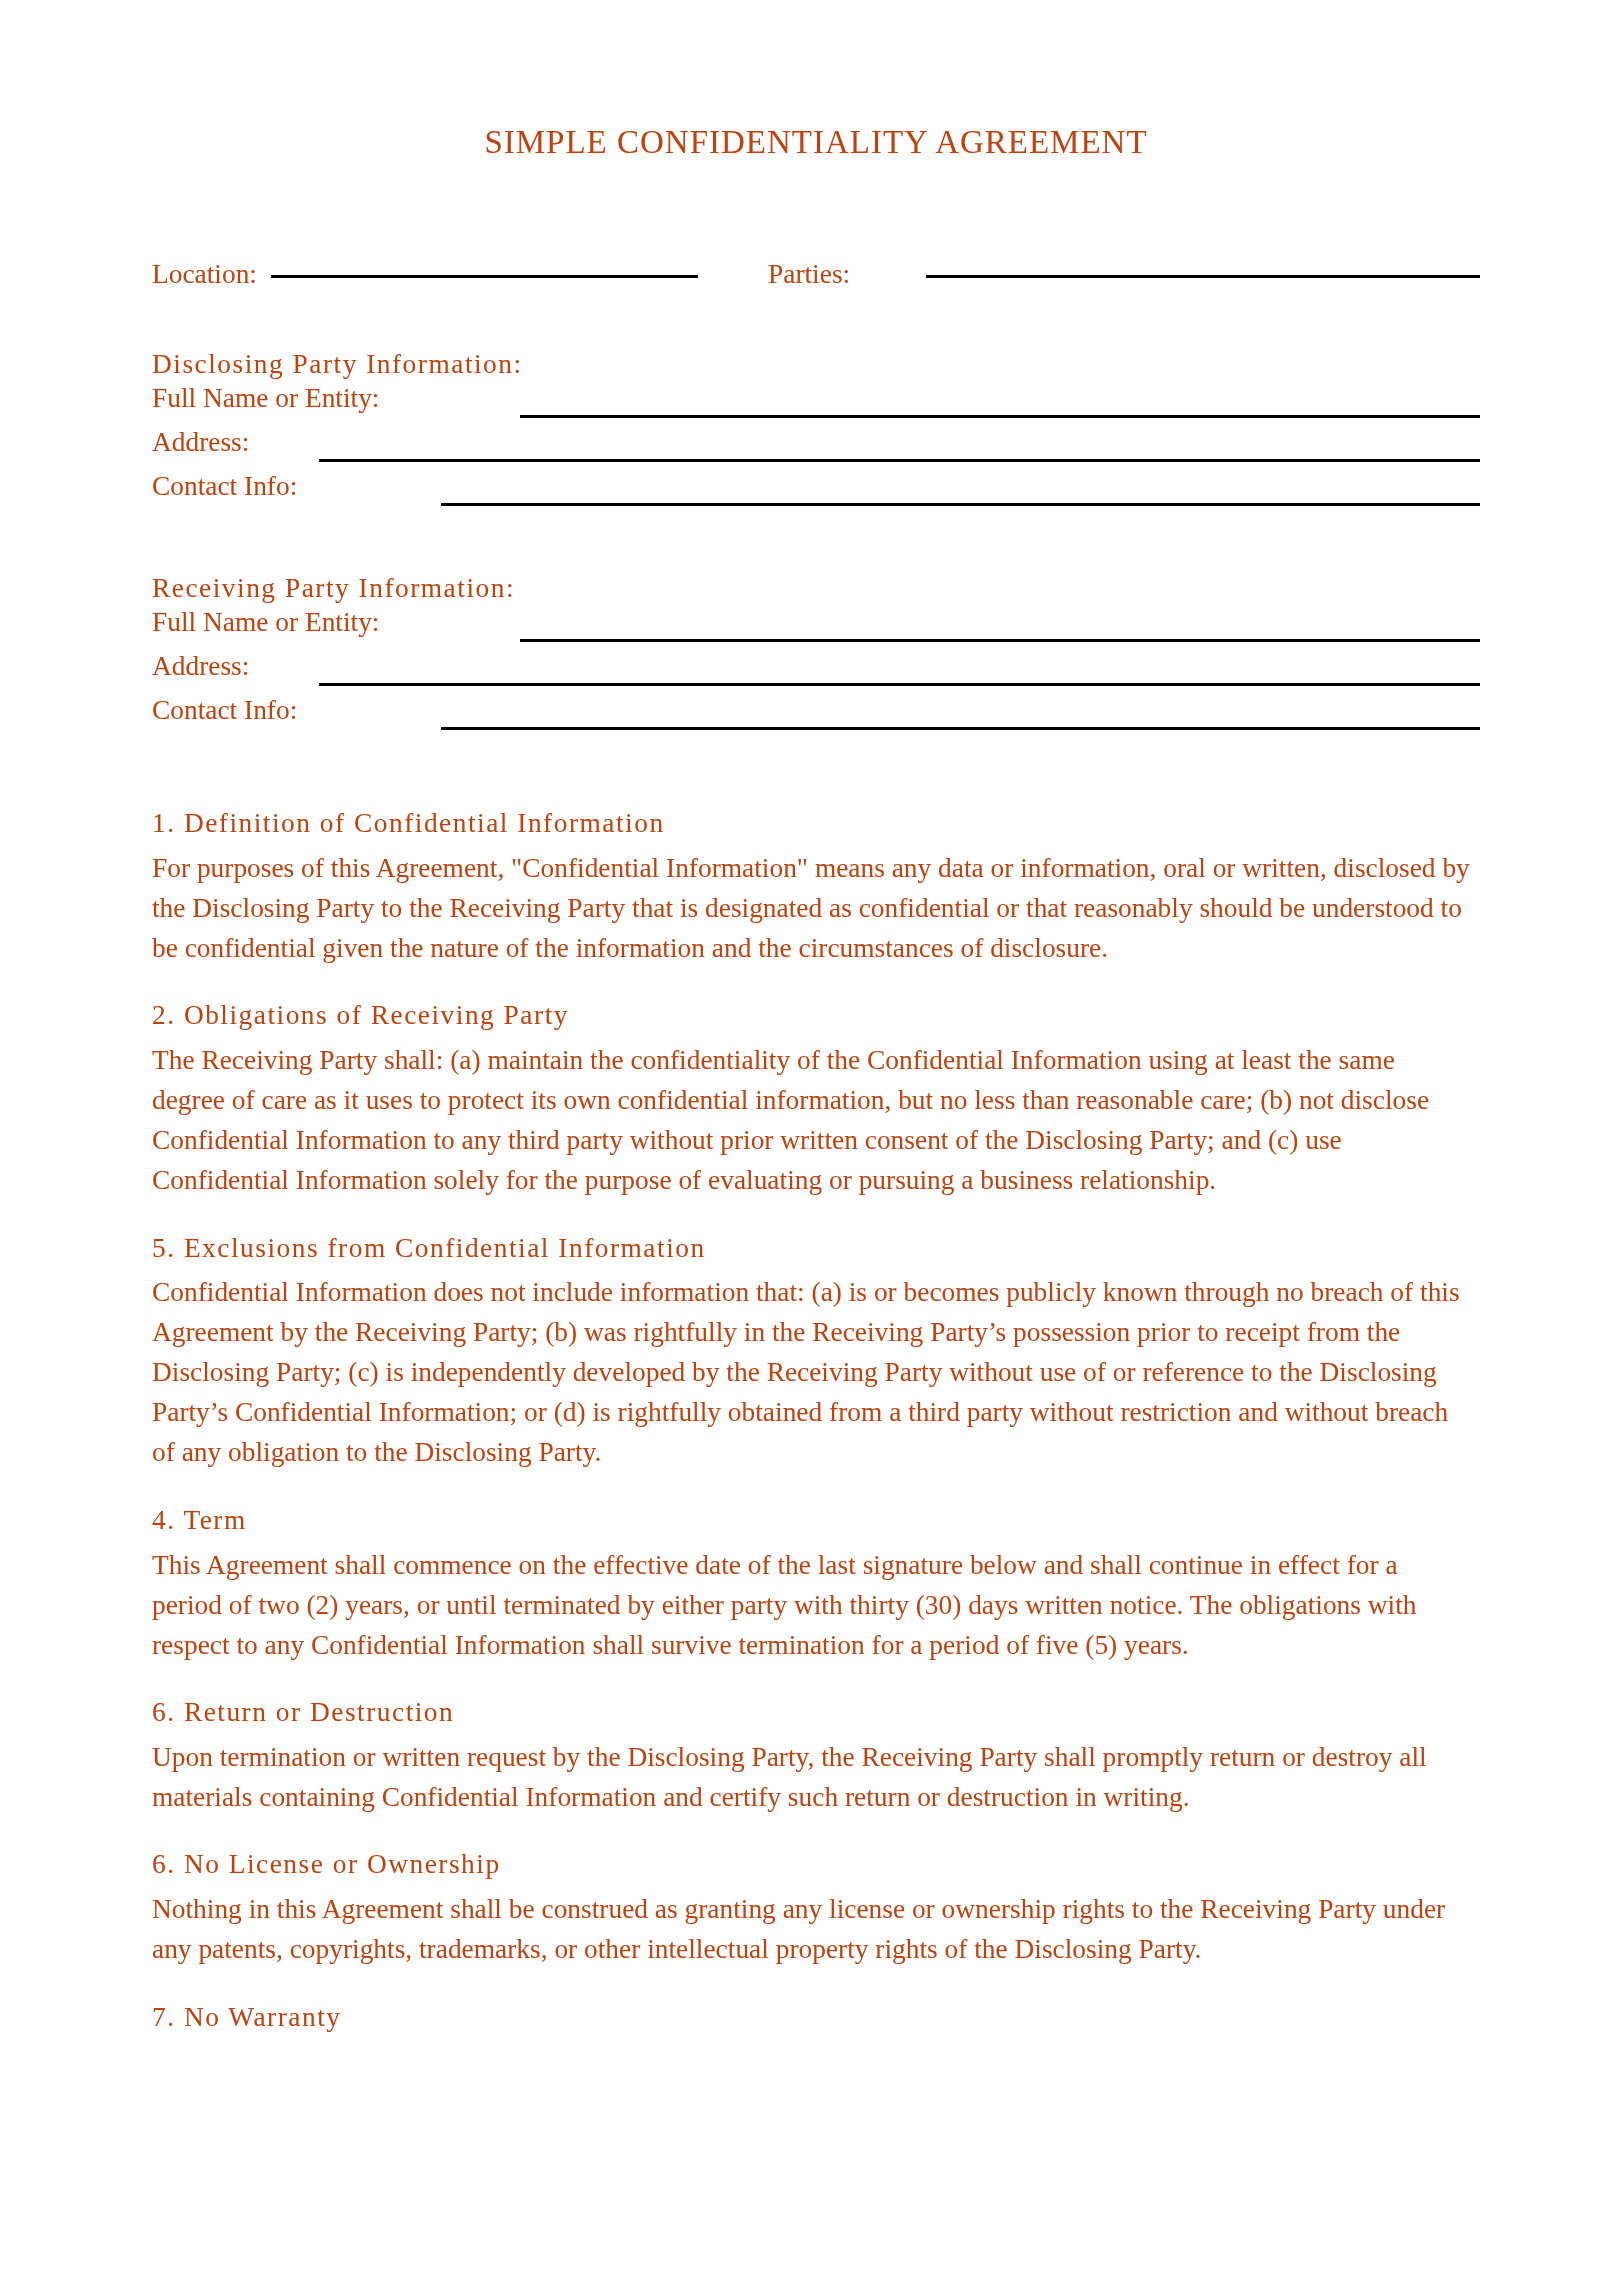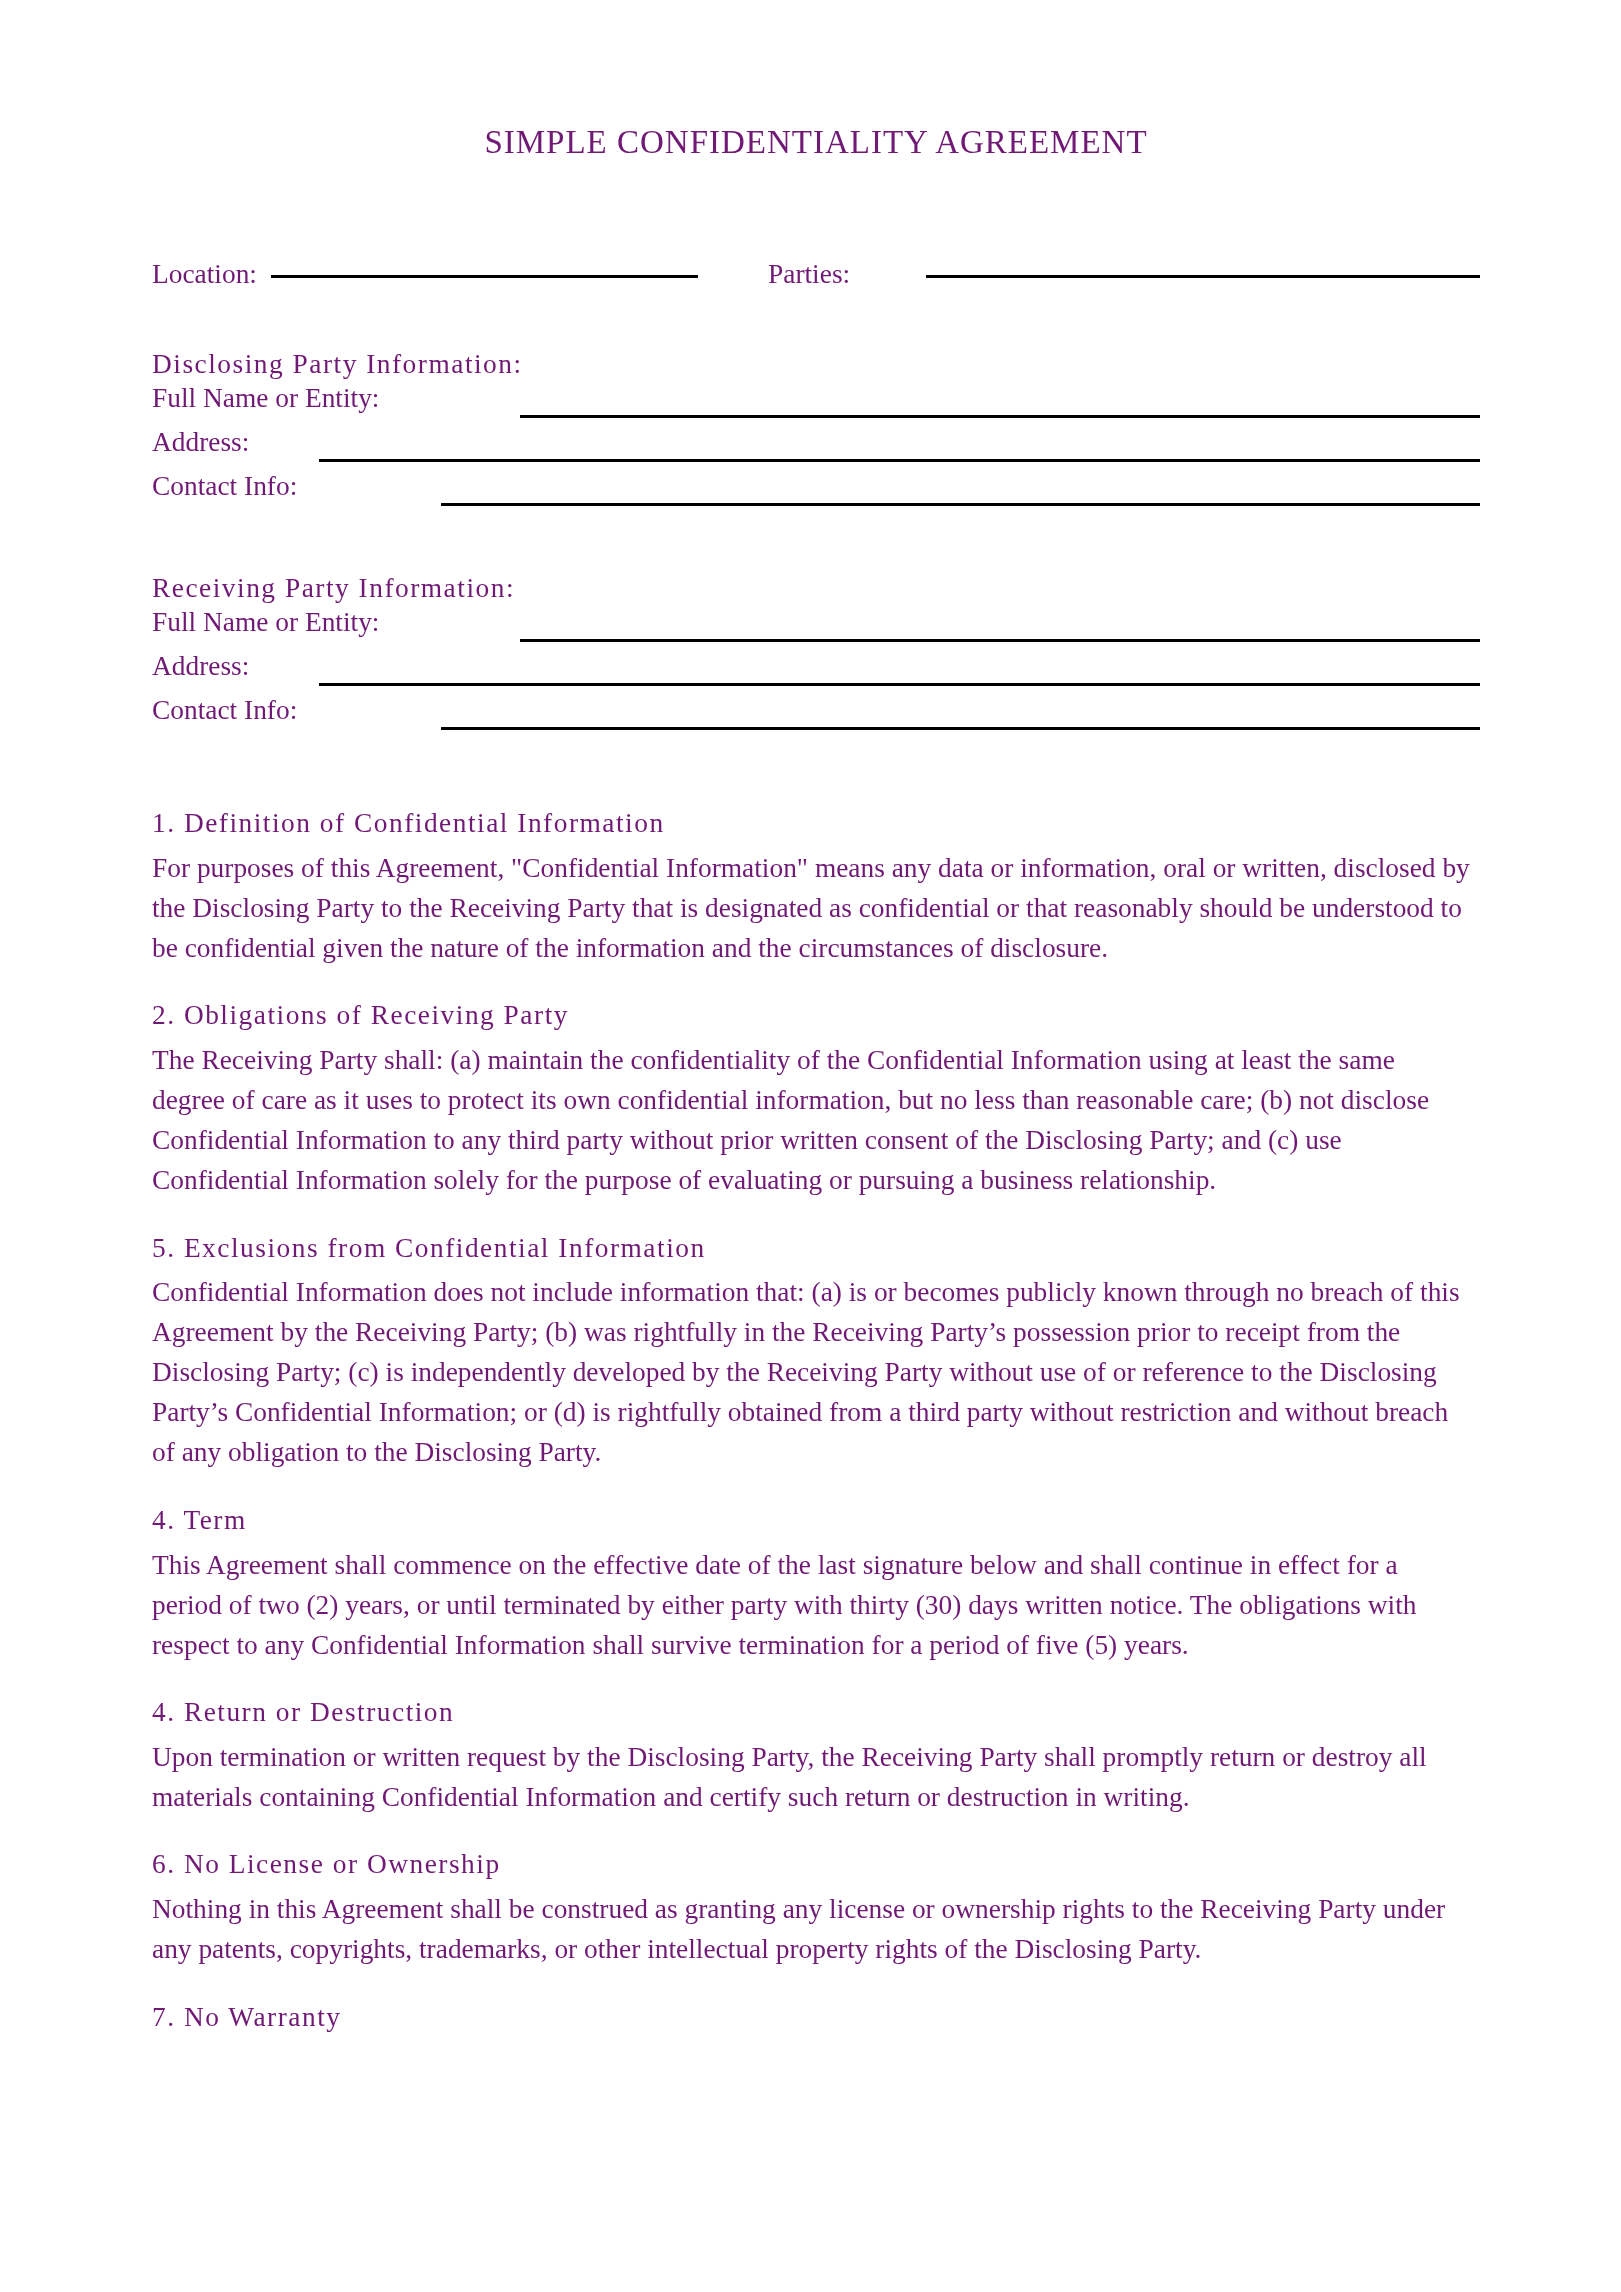--- a/index.html
+++ b/index.html
@@ -8,21 +8,21 @@
     background: #ffffff;
   }
   .page {
     position: relative;
     width: 1621px;
     height: 2293px;
     box-sizing: border-box;
     background: #ffffff;
     padding: 123px 141px 0 152px;
     font-family: "Liberation Serif", "DejaVu Serif", serif;
-    color: #701a75;
+    color: #c2410c;
     overflow: hidden;
   }
   .doc-title {
     margin: 0;
     font-size: 33px;
     font-weight: normal;
     letter-spacing: 1px;
     line-height: 39px;
     text-align: center;
     white-space: nowrap;
@@ -168,21 +168,21 @@
     </div>
 
     <div class="section">
       <p class="section-heading">4. Term</p>
       <p class="section-body">This Agreement shall commence on the effective date of the last signature below and shall continue in effect for a
 period of two (2) years, or until terminated by either party with thirty (30) days written notice. The obligations with
 respect to any Confidential Information shall survive termination for a period of five (5) years.</p>
     </div>
 
     <div class="section">
-      <p class="section-heading">4. Return or Destruction</p>
+      <p class="section-heading">6. Return or Destruction</p>
       <p class="section-body">Upon termination or written request by the Disclosing Party, the Receiving Party shall promptly return or destroy all
 materials containing Confidential Information and certify such return or destruction in writing.</p>
     </div>
 
     <div class="section">
       <p class="section-heading">6. No License or Ownership</p>
       <p class="section-body">Nothing in this Agreement shall be construed as granting any license or ownership rights to the Receiving Party under
 any patents, copyrights, trademarks, or other intellectual property rights of the Disclosing Party.</p>
     </div>
 

